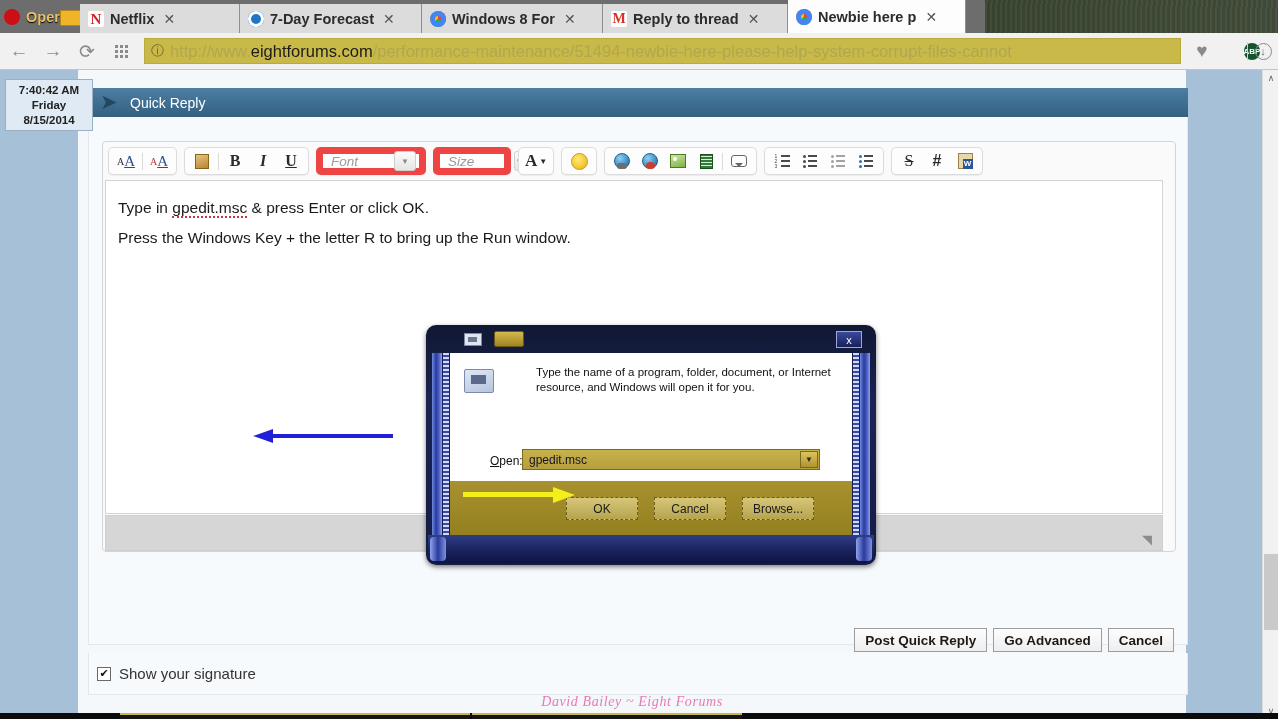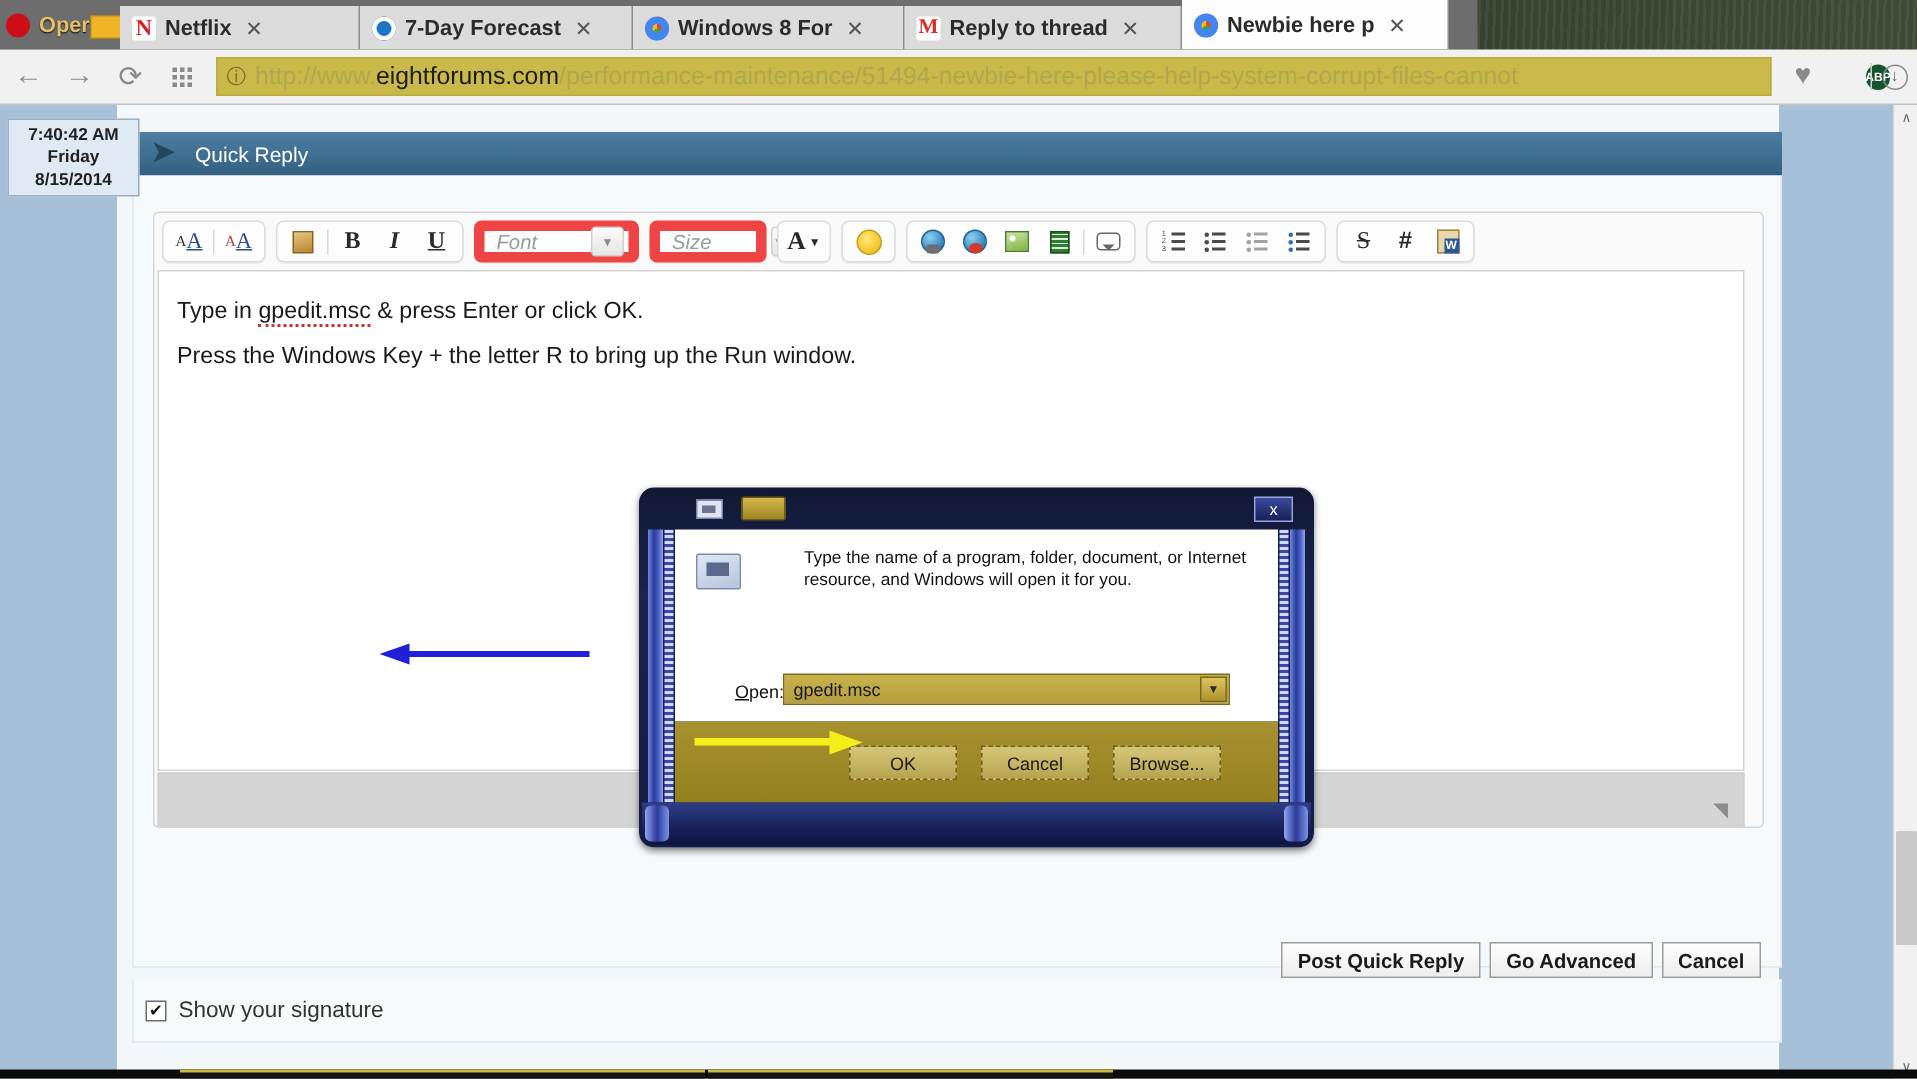--- a/index.html
+++ b/index.html
@@ -709,20 +709,21 @@
           </span>
         <span id="signature-label">Show your signature</span>
       </div>
 
       <div id="action-buttons">
         <div class="action-btn">Post Quick Reply</div>
         <div class="action-btn">Go Advanced</div>
         <div class="action-btn">Cancel</div>
       </div>
 
+      <div id="signature-text">David Bailey ~ Eight Forums</div>
 
       <div id="run-dialog-image">
         <div id="run-outer">
 
           <div id="run-sysicon"></div>
           <div id="run-goldbtn"></div>
           <div id="run-close">x</div>
 
           <div class="run-side" id="run-side-left"></div>
           <div class="run-side" id="run-side-right"></div>

